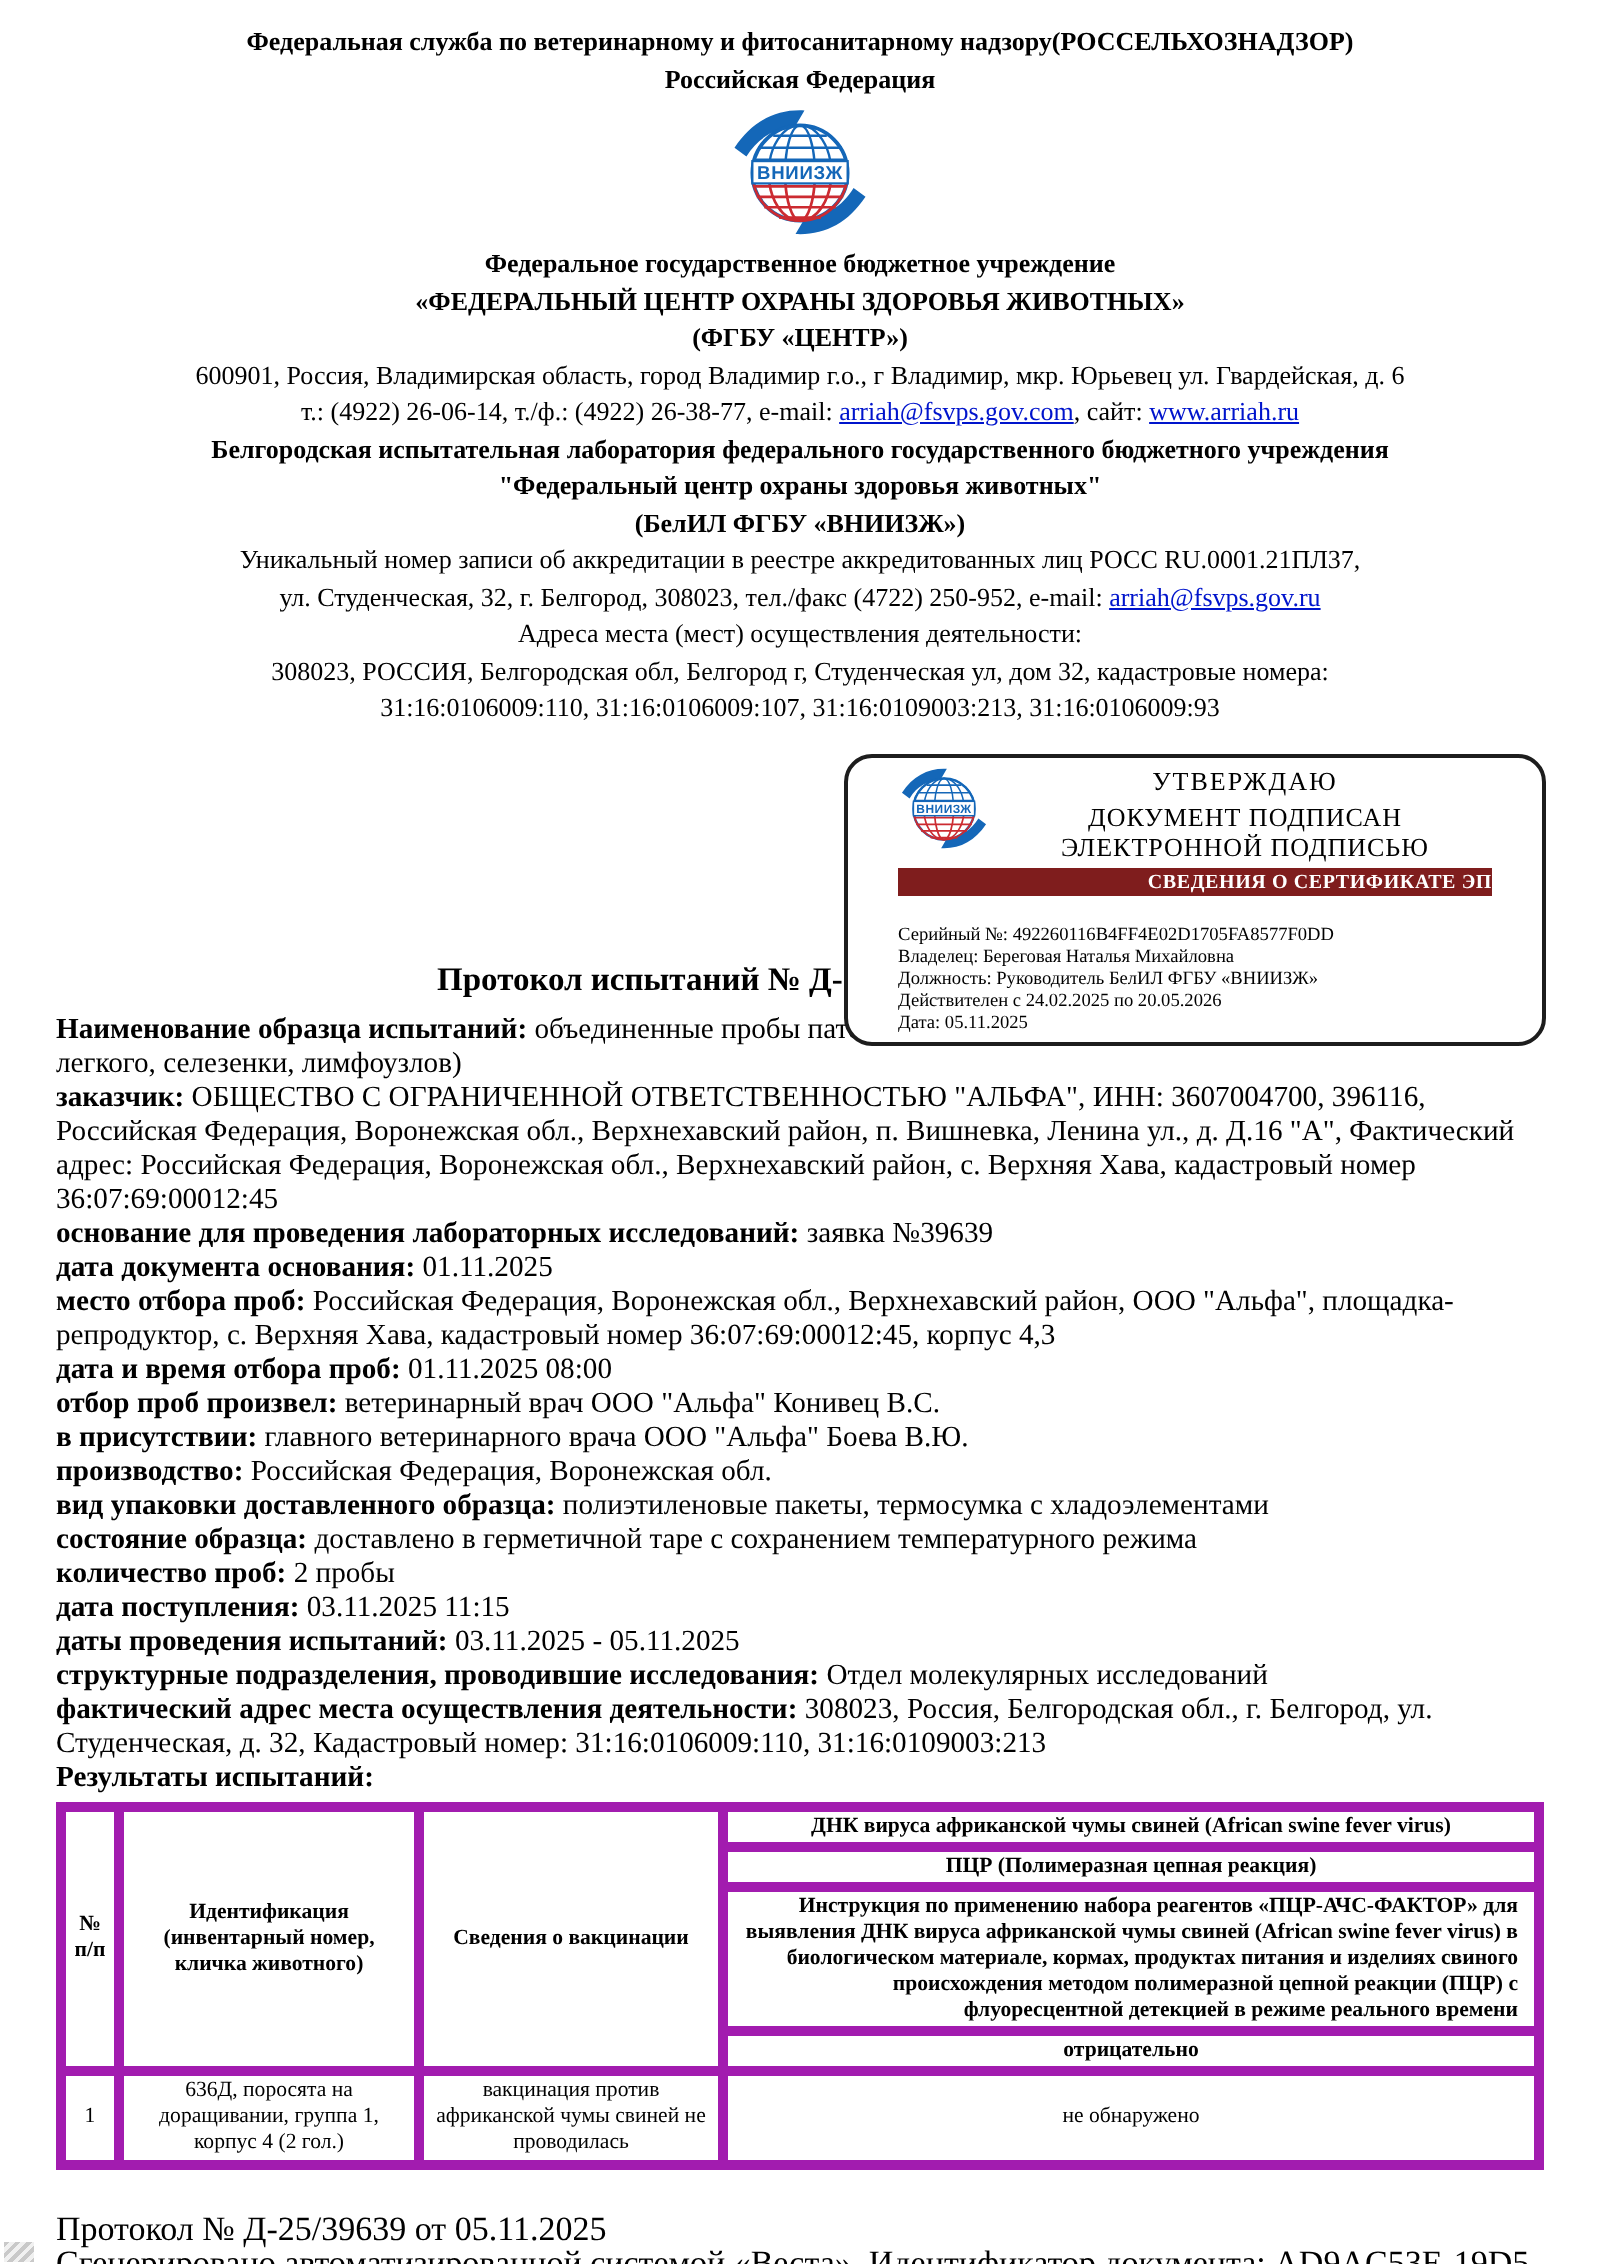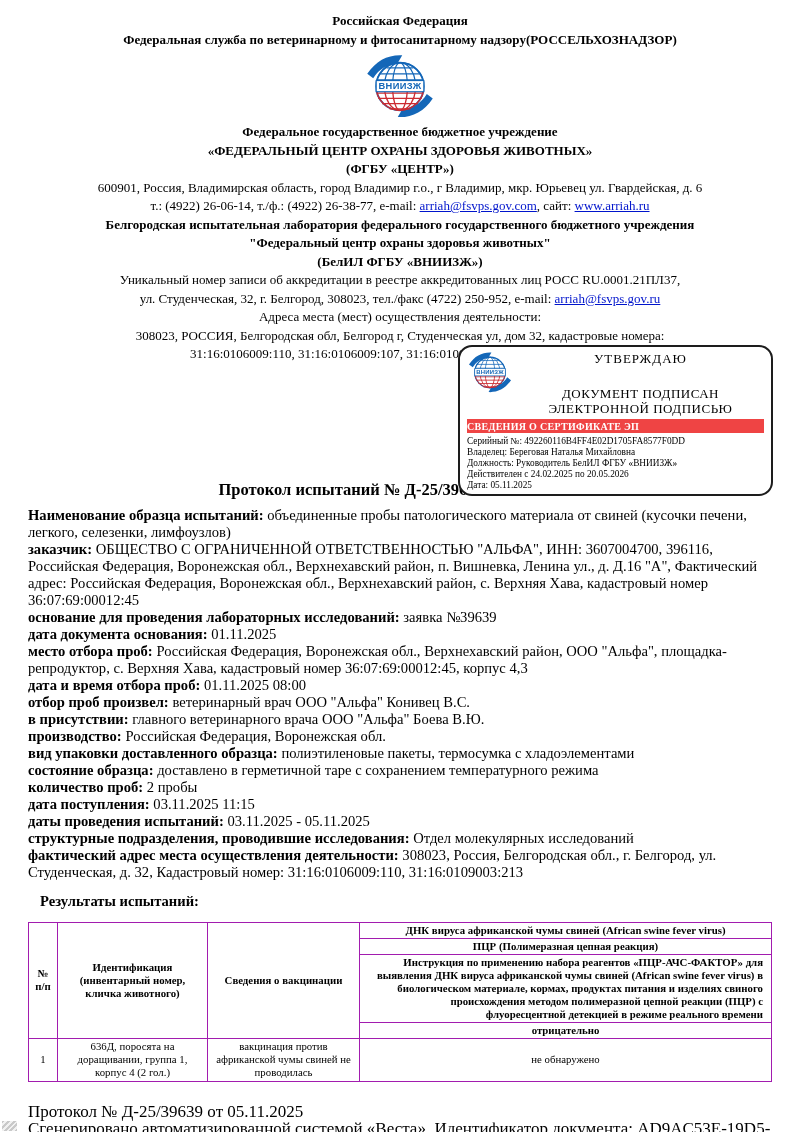--- a/index.html
+++ b/index.html
@@ -3,52 +3,52 @@
 <meta charset="utf-8">
 <style>
   html,body{margin:0;padding:0;background:#ffffff;}
   .page{position:relative;width:800px;height:1132px;background:#fff;overflow:hidden;
         font-family:"Liberation Serif",serif;color:#000;}
   .header{text-align:center;padding-top:12px;font-size:13px;line-height:18.5px;}
   .b{font-weight:bold;}
   .logo-wrap{margin:4px 0 3px;line-height:0;}
   .link{color:#0014cc;text-decoration:underline;cursor:pointer;}
   
-  .stamp{position:absolute;top:345px;right:27px;width:301px;border:2px solid #1d1d1d;
-         border-radius:14px;padding:4px 5px 3px;background:#fff;}
+  .stamp{position:absolute;top:377px;right:27px;width:301px;border:2px solid #1d1d1d;
+         border-radius:14px;padding:4px 23px 3px;background:#fff;}
   .stamp-top{display:flex;align-items:flex-start;}
   .stamp-top-texts{flex:1;text-align:center;}
   .approve{font-size:13px;letter-spacing:1px;margin-top:0;}
-  .signed{font-size:13px;line-height:14.5px;margin-top:20px;letter-spacing:.5px;}
-  .cert-bar{background:#ef4444;color:#fff;font-weight:bold;font-size:10px;text-align:left;
-            padding:2px 0 1px;margin:3px 2px 3px;letter-spacing:.3px;}
+  .signed{font-size:13px;line-height:14.5px;margin-top:3px;letter-spacing:.5px;}
+  .cert-bar{background:#7f1d1d;color:#fff;font-weight:bold;font-size:10px;text-align:right;
+            padding:2px 0 1px;margin:3px 2px 15px;letter-spacing:.3px;}
   .cert-line{font-size:9.3px;line-height:11px;text-align:left;padding-left:2px;white-space:nowrap;}
   
   .title{text-align:center;font-weight:bold;font-size:16.5px;line-height:20px;margin-top:116px;}
   .body{padding:7px 28px 16px;font-size:14.6px;line-height:17px;text-align:left;}
   p.field{margin:0;}
-  .results-head{margin:12px;font-weight:bold;}
+  .results-head{margin:0;font-weight:bold;}
   
   .results-table{border-collapse:collapse;width:100%;margin-top:3px;font-size:10.8px;line-height:13px;}
-  .results-table td{border:1px solid #a21caf;text-align:center;vertical-align:middle;padding:1px 3px;}
+  .results-table td{border:5px solid #a21caf;text-align:center;vertical-align:middle;padding:1px 3px;}
   .results-table .hd{font-weight:bold;}
   .results-table .details{padding:1px 8px;text-align:right;}
   .results-table .data-row td{height:40px;}
   .footer{margin-top:21px;font-size:17px;line-height:17px;}
   .grip{position:absolute;left:2px;bottom:1px;width:15px;height:10px;
         background:repeating-linear-gradient(135deg,#c9c9c9 0 2px,#f1f1f1 2px 4px);}
 </style>
 </head>
 <body>
 
 <div class="page">
 
   <div class="header">
+    <div class="b">Федеральная служба по ветеринарному и фитосанитарному надзору(РОССЕЛЬХОЗНАДЗОР)</div>
     <div class="b">Российская Федерация</div>
-    <div class="b">Федеральная служба по ветеринарному и фитосанитарному надзору(РОССЕЛЬХОЗНАДЗОР)</div>
 
     <div class="logo-wrap">
       <svg width="78" height="67" viewBox="0 0 104 90">
         <defs>
           <clipPath id="clipTop">
               <rect x="14" y="10" width="76" height="27"></rect>
             </clipPath>
           <clipPath id="clipBot">
               <rect x="14" y="52" width="76" height="27"></rect>
             </clipPath>

